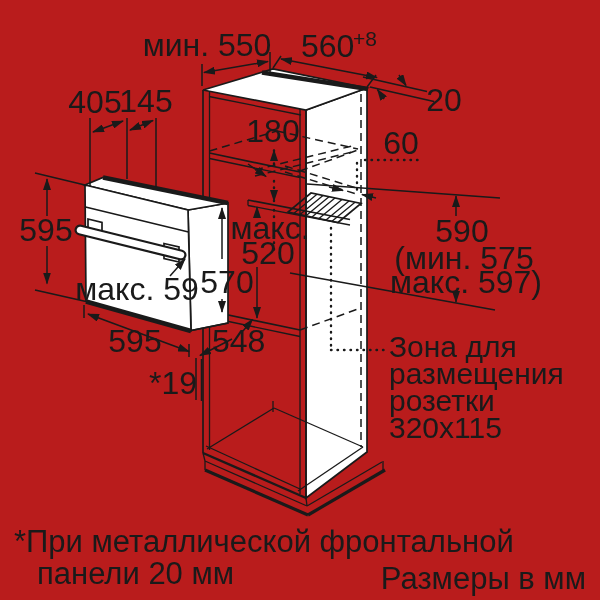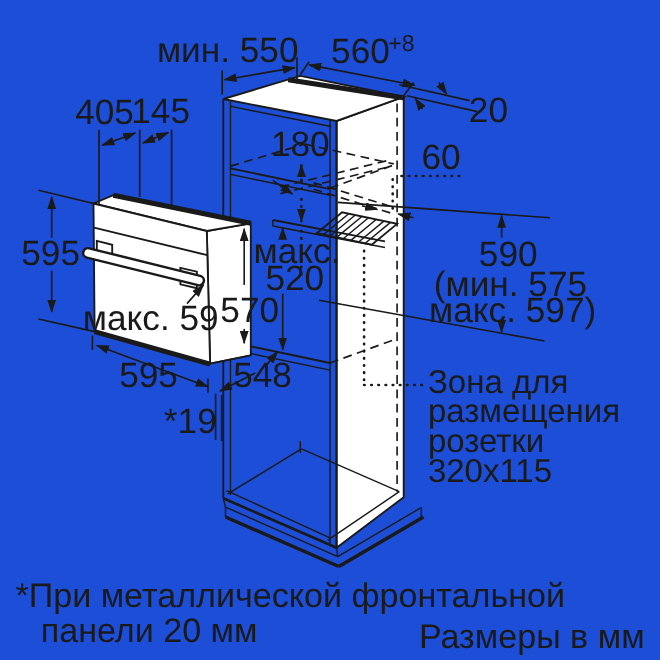--- a/index.html
+++ b/index.html
@@ -1,16 +1,16 @@
 <!DOCTYPE html>
 <html><head>
 <meta charset="utf-8">
 <style>
   html,body{margin:0;padding:0;background:#ffffff;}
-  #canvas{width:600px;height:600px;background:#1d4ed8;position:relative;overflow:hidden;}
+  #canvas{width:600px;height:600px;background:#b91c1c;position:relative;overflow:hidden;}
   svg text{font-family:"Liberation Sans","DejaVu Sans",sans-serif;fill:#1a1a1a;}
   .t32{font-size:32px;}
   .t21{font-size:21px;}
   .t30{font-size:30px;}
   .t31{font-size:31px;}
   .mid{text-anchor:middle;}
   .end{text-anchor:end;}
   .ln{stroke:#1a1a1a;stroke-width:1.7;fill:none;}
   .thin{stroke:#1a1a1a;stroke-width:1.3;fill:none;}
   .thick{stroke:#1a1a1a;stroke-width:4.6;fill:none;}

